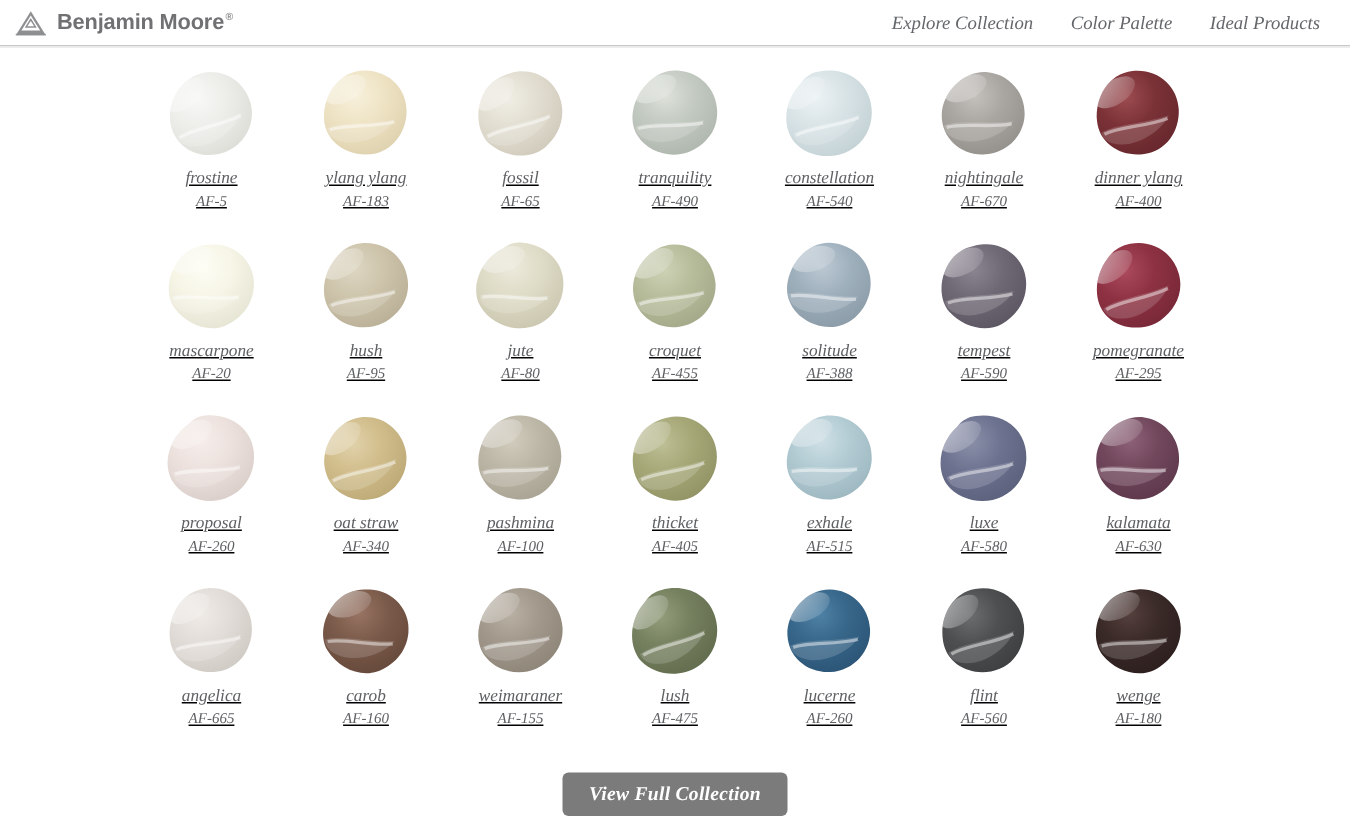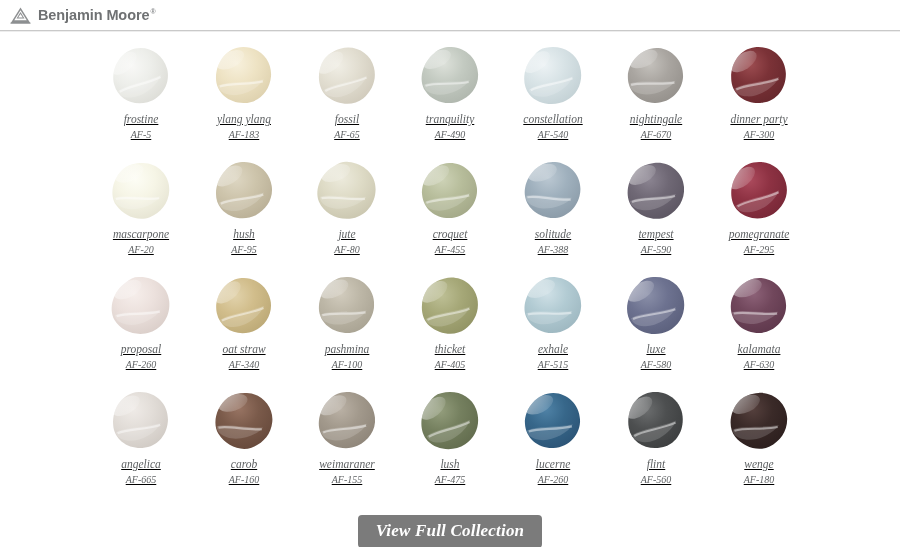--- a/index.html
+++ b/index.html
@@ -125,21 +125,21 @@
     display: flex;
     justify-content: center;
     margin-top: 14px;
   }
   #view-full-collection {
     background: #7b7b7b;
     color: #ffffff;
     font-family: "Liberation Serif", serif;
     font-style: italic;
     font-weight: bold;
-    font-size: 17px;
+    font-size: 13px;
     border: none;
     border-radius: 4px;
     padding: 6px 18px 7px 18px;
     cursor: pointer;
     letter-spacing: 0.2px;
   }
 </style>
 </head>
 <body>
 
@@ -148,20 +148,25 @@
     <svg class="brand-mark" viewBox="0 0 42 34">
       <polygon points="21,1 41,33 1,33" fill="#8d8f91"></polygon>
       <polygon points="21,6.5 33.5,26.5 8.5,26.5" fill="#ffffff"></polygon>
       <polygon points="21,10 29,23 13,23" fill="#8d8f91"></polygon>
       <polygon points="21,14 25.5,21 16.5,21" fill="#ffffff"></polygon>
       <rect x="1" y="31.2" width="40" height="1.8" fill="#8d8f91"></rect>
     </svg>
     <span class="brand-name"><span>Benjamin Moore</span><span class="brand-reg">®</span></span>
   </div>
 
+  <nav class="main-nav">
+    <a href="#">Explore Collection</a>
+    <a href="#">Color Palette</a>
+    <a href="#">Ideal Products</a>
+  </nav>
 </header>
 
 <main id="palette-grid">
     <div class="swatch-row">
       <div class="swatch-cell">
         <div class="blob-wrap">
           <svg width="72" height="62" viewBox="0 0 72 62">
             <defs>
               <radialGradient id="g0" cx="38%" cy="30%" r="78%">
                 <stop offset="0%" stop-color="#f8f8f6"></stop>
@@ -359,22 +364,22 @@
             <g transform="rotate(-6 36 31)">
               <path d="M35,2 C52,2 64,15 63,31 C62,45 52,58 36,58 C21,58 8,48 8,33 C8,17 19,2 35,2 Z" fill="url(#g6)"></path>
               <g clip-path="url(#c6)">
                 <ellipse cx="22" cy="15" rx="15" ry="8" fill="url(#h6)" transform="rotate(-28 22 15)"></ellipse>
                 <path d="M10,41 C20,36 38,38 56,34 C50,44 34,52 22,50 C15,49 11,46 10,41 Z" fill="#ffffff" opacity="0.16"></path>
                 <path d="M12,42 C22,38 40,40 55,36" stroke="#ffffff" stroke-width="2.2" fill="none" opacity="0.45"></path>
               </g>
             </g>
           </svg>
         </div>
-        <div class="swatch-name">dinner party</div>
-        <div class="swatch-code">AF-300</div>
+        <div class="swatch-name">dinner ylang</div>
+        <div class="swatch-code">AF-400</div>
       </div>
     </div>
     <div class="swatch-row">
       <div class="swatch-cell">
         <div class="blob-wrap">
           <svg width="72" height="62" viewBox="0 0 72 62">
             <defs>
               <radialGradient id="g7" cx="38%" cy="30%" r="78%">
                 <stop offset="0%" stop-color="#fdfdf5"></stop>
                 <stop offset="45%" stop-color="#f6f5e6"></stop>

